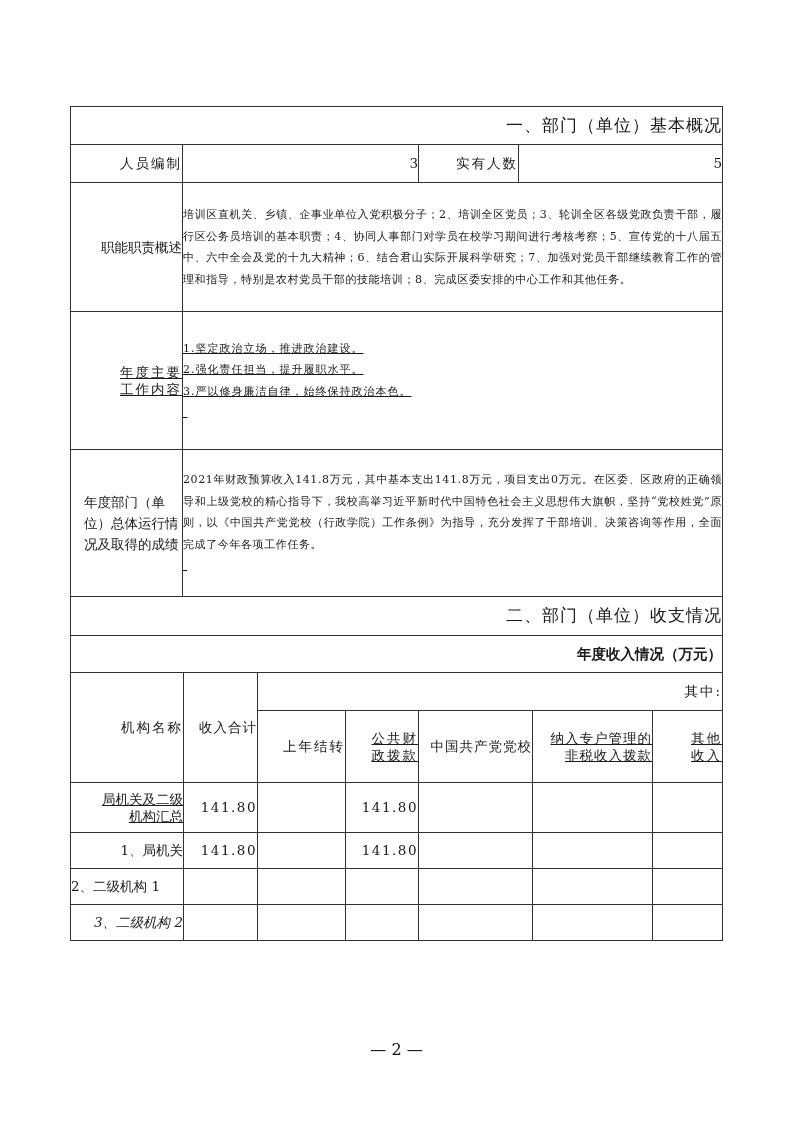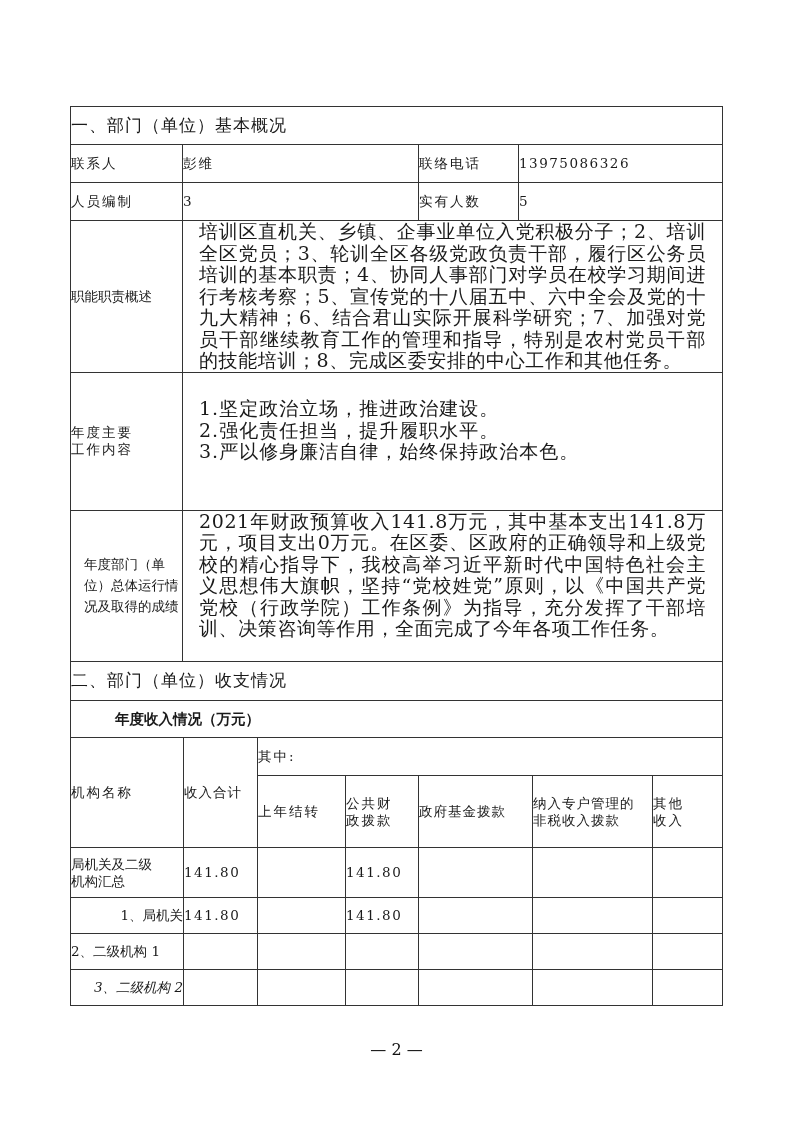--- a/index.html
+++ b/index.html
@@ -1,55 +1,49 @@
 <!DOCTYPE html>
 <html><head>
 <meta charset="utf-8">
 <style>
   html, body { margin: 0; padding: 0; background: #ffffff; }
   body { width: 793px; height: 1122px; position: relative; overflow: hidden;
          font-family: "DejaVu Serif", "Liberation Serif", serif; color: #1a1a1a; }
   .page { position: absolute; left: 70px; top: 106px; width: 652px; }
   table { border-collapse: collapse; width: 652px; table-layout: fixed; }
-  td { border: 1.3px solid #333; padding: 0; font-size: 13.5px; text-align: left; vertical-align: middle; line-height: 1.25; }
+  td { border: 1.3px solid #333; padding: 0; font-size: 13.5px; text-align: right; vertical-align: middle; line-height: 1.25; }
   .sect-title { font-family: "DejaVu Sans", "Liberation Sans", sans-serif; font-size: 17px; height: 37px; letter-spacing: 1px; }
   .sub-title { font-family: "DejaVu Sans", "Liberation Sans", sans-serif; font-size: 14.5px; font-weight: bold; height: 36px; padding-left: 44px; }
   .lbl { letter-spacing: 2px; }
-  .text-cell { text-align: justify; padding: 0 16px; font-size: 19px; line-height: 21.5px; letter-spacing: 0.6px; vertical-align: middle; }
+  .text-cell { text-align: justify; padding: 0 0; font-size: 11px; line-height: 21.5px; letter-spacing: 0.6px; vertical-align: middle; }
   .left-lbl { text-align: left; padding-left: 13px; line-height: 21px; }
   .nums { letter-spacing: 1.5px; }
   .r-basic { height: 38px; }
   .r-duty { height: 129px; }
   .r-work { height: 138px; }
   .r-perf { height: 147px; }
   .r-row { height: 36px; }
   .r-sum { height: 50px; }
   .page-num { position: absolute; top: 1040px; left: 0; width: 793px; text-align: center; font-size: 16px; color: #111; }
-  .list-line { display: block; }
+  .list-line { display: block; text-decoration: underline; }
 </style>
 </head>
 <body>
 
 <div class="page">
   <table>
     <colgroup>
       <col style="width:112px">
         <col style="width:236px">
         <col style="width:100px">
         <col style="width:204px">
     </colgroup>
     <tbody>
         <tr>
       <td colspan="4" class="sect-title">一、部门（单位）基本概况</td>
-    </tr>
-    <tr class="r-basic">
-      <td class="lbl">联系人</td>
-      <td class="lbl">彭维</td>
-      <td class="lbl">联络电话</td>
-      <td class="nums">13975086326</td>
     </tr>
     <tr class="r-basic">
       <td class="lbl">人员编制</td>
       <td>3</td>
       <td class="lbl">实有人数</td>
       <td>5</td>
     </tr>
     <tr class="r-duty">
       <td>职能职责概述</td>
       <td colspan="3" class="text-cell">培训区直机关、乡镇、企事业单位入党积极分子；2、培训全区党员；3、轮训全区各级党政负责干部，履行区公务员培训的基本职责；4、协同人事部门对学员在校学习期间进行考核考察；5、宣传党的十八届五中、六中全会及党的十九大精神；6、结合君山实际开展科学研究；7、加强对党员干部继续教育工作的管理和指导，特别是农村党员干部的技能培训；8、完成区委安排的中心工作和其他任务。</td>
@@ -97,21 +91,21 @@
       <td rowspan="2" class="lbl">机构名称</td>
       <td rowspan="2" class="lbl" style="letter-spacing:1px;">收入合计</td>
       <td colspan="5" class="lbl">其中:</td>
     </tr>
     <tr style="height:72px;">
       <td class="lbl">上年结转</td>
       <td class="lbl">
         <span class="list-line">公共财</span>
         <span class="list-line">政拨款</span>
       </td>
-      <td class="lbl" style="letter-spacing:1px;">政府基金拨款</td>
+      <td class="lbl" style="letter-spacing:1px;">中国共产党党校</td>
       <td style="letter-spacing:1px;">
         <span class="list-line">纳入专户管理的</span>
         <span class="list-line">非税收入拨款</span>
       </td>
       <td class="lbl">
         <span class="list-line">其他</span>
         <span class="list-line">收入</span>
       </td>
     </tr>
     <tr class="r-sum">

